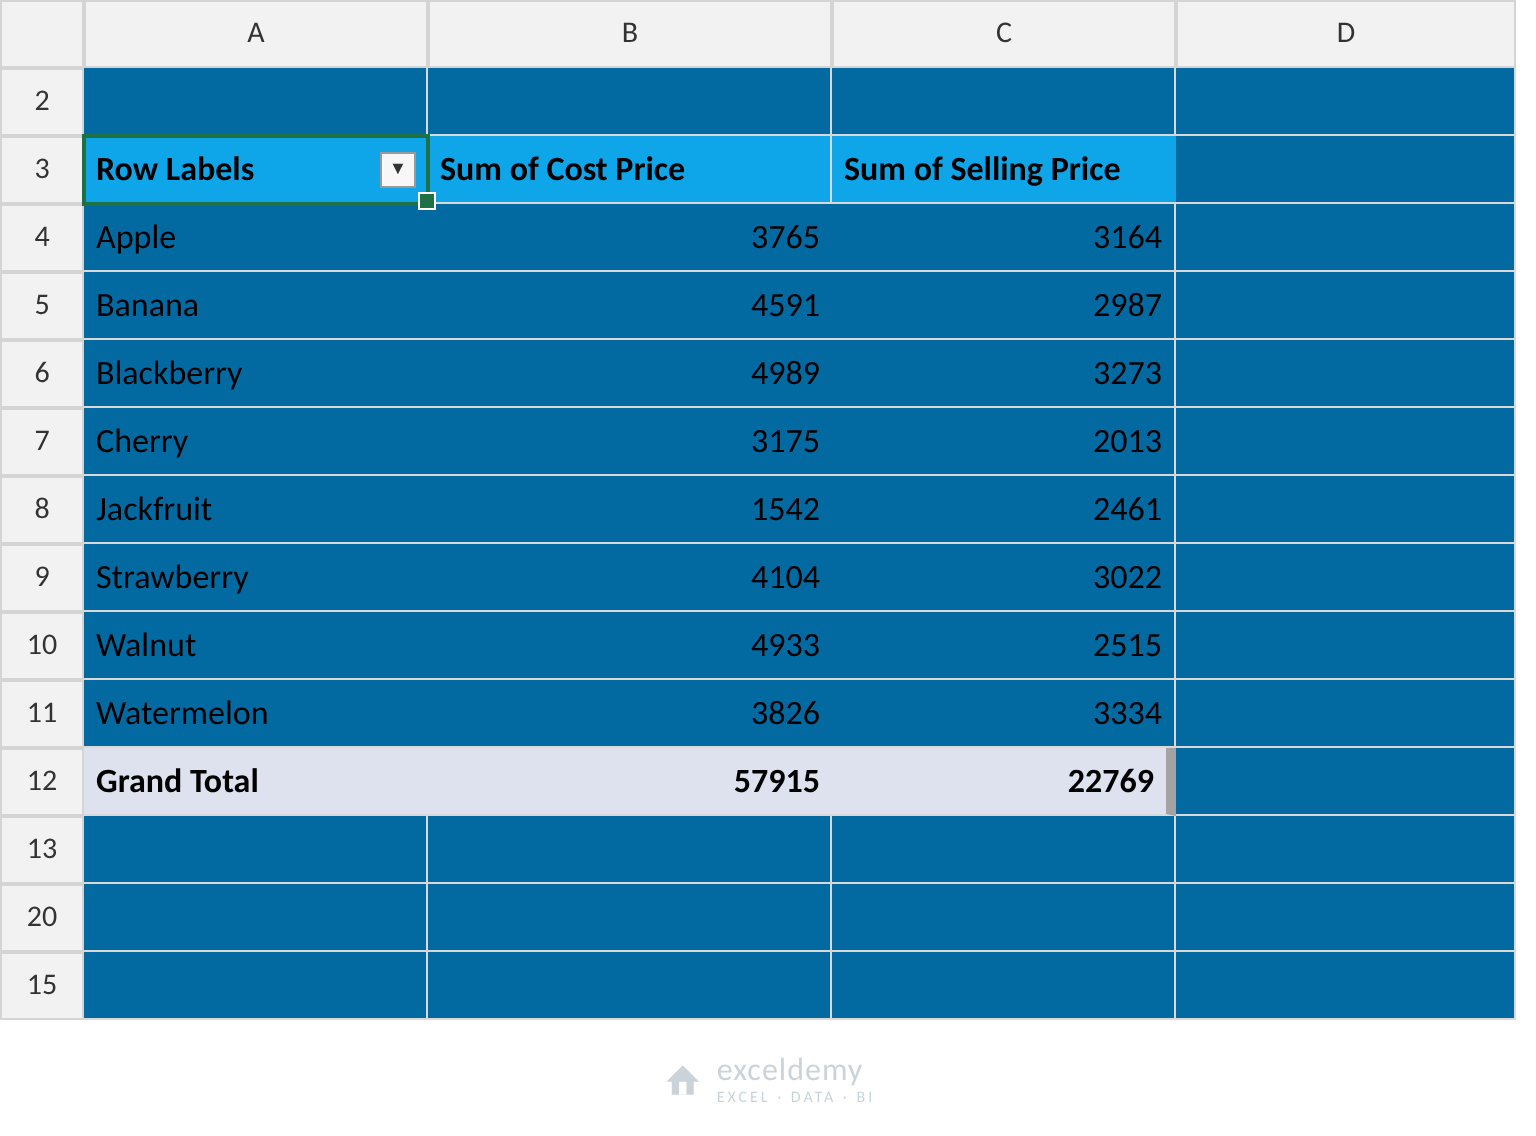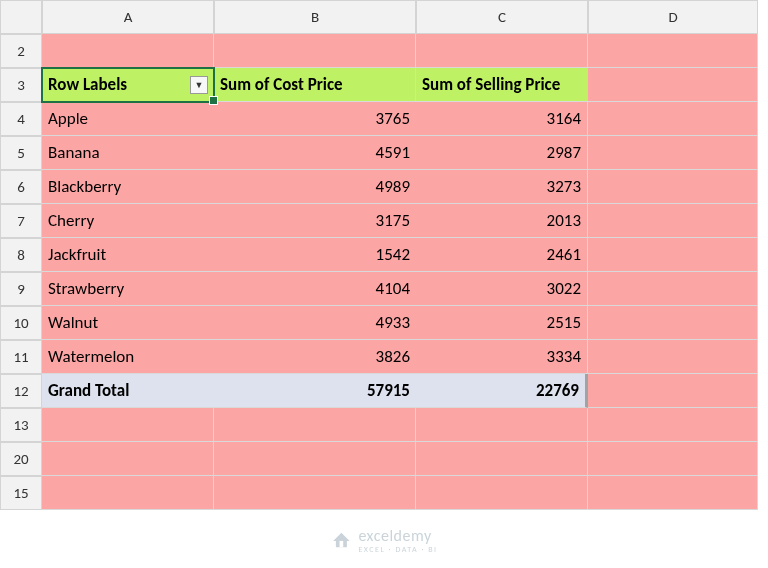--- a/index.html
+++ b/index.html
@@ -36,35 +36,35 @@
     justify-content: center;
     font-size: 15px;
     color: #333;
   }
   .cell {
     border-right: 1px solid #d9d9d9;
     border-bottom: 1px solid #d9d9d9;
     display: flex;
     align-items: center;
     padding: 0 6px;
-    background: #fca5a5;
+    background: #0369a1;
   }
   .cell.right { justify-content: flex-end; }
   .pivot-header {
-    background: #bef264;
+    background: #0ea5e9;
     font-weight: bold;
     border-right: none;
   }
   .pivot-header.last { border-right: 1px solid #d9d9d9; }
   .pivot-total {
     background: #dde2ee;
     font-weight: bold;
     border-right: none;
   }
-  .pivot-total.last { border-right: 3px solid #a3a3a3; }
+  .pivot-total.last { border-right: 5px solid #a3a3a3; }
   .pivot-body { border-right: none; }
   .pivot-body.last { border-right: 1px solid #d9d9d9; }
   .selected {
     outline: 2px solid #1e7145;
     outline-offset: -1px;
     position: relative;
     z-index: 5;
   }
   .selected::after {
     content: '';

